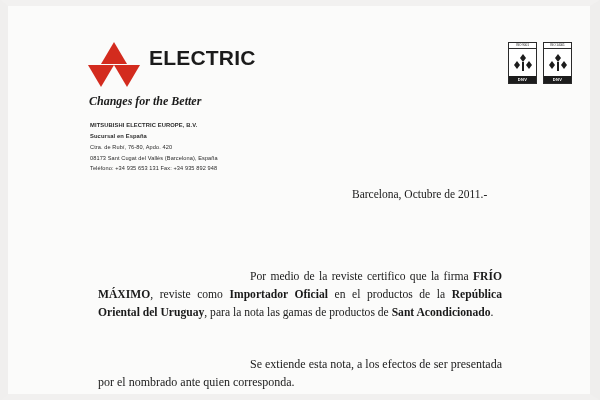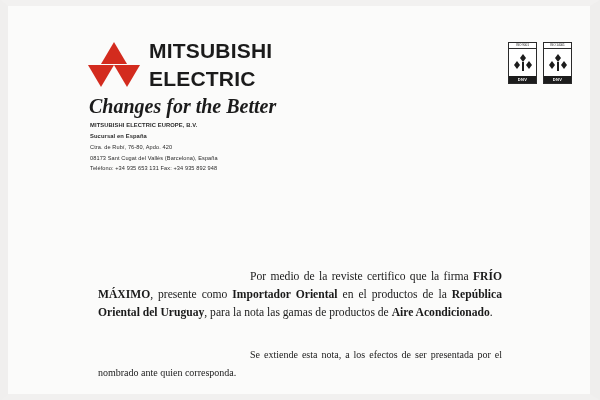--- a/index.html
+++ b/index.html
@@ -87,21 +87,21 @@
     font-size: 21px;
     letter-spacing: 0.2px;
     color: #1b1b1b;
     display: block;
   }
   .wordmark .l2 { margin-top: 7px; }
   .tagline {
     font-family: "Liberation Serif", serif;
     font-style: italic;
     font-weight: bold;
-    font-size: 20px;
+    font-size: 12px;
     color: #1b1b1b;
     margin-top: 6px;
     margin-left: 1px;
     white-space: nowrap;
   }
 
   
   .company {
     position: absolute;
     left: 90px;
@@ -186,43 +186,42 @@
     top: 256px;
     width: 404px;
     font-size: 11.6px;
     line-height: 18px;
     text-align: justify;
     text-indent: 152px;
   }
   .body-2 {
     position: absolute;
     left: 98px;
-    top: 336px;
+    top: 343px;
     width: 404px;
-    font-size: 10px;
+    font-size: 12px;
     line-height: 18px;
     text-align: justify;
     text-indent: 152px;
   }
   .b { font-weight: bold; }
 </style>
 </head>
 <body>
 
 <div id="page">
 
   <div class="logo-block">
     <div class="logo-row">
       <span class="mark">
         <i class="top"></i>
           <i class="left"></i>
           <i class="right"></i>
       </span>
       <span class="wordmark">
-        <span class="l1">MITSUBISHI</span>
         <span class="l2">ELECTRIC</span>
       </span>
     </div>
     <div class="tagline">Changes for the Better</div>
   </div>
 
   <div class="company">
     <span class="bold">MITSUBISHI ELECTRIC EUROPE, B.V.</span>
     <span class="bold">Sucursal en España</span>
     <span class="line">Ctra. de Rubí, 76-80, Apdo. 420</span>
@@ -250,18 +249,19 @@
           <path d="M10 2 L13 6 L10 10 L7 6 Z" fill="#1c1c1c"></path>
           <path d="M4 9 L7 13 L4 17 L1 13 Z" fill="#1c1c1c"></path>
           <path d="M16 9 L19 13 L16 17 L13 13 Z" fill="#1c1c1c"></path>
           <rect x="9" y="10" width="2" height="9" fill="#1c1c1c"></rect>
         </svg>
       </div>
       <div class="foot">DNV</div>
     </div>
   </div>
 
-
-  <p class="body-1"><span>Por medio de la reviste certifico que la firma </span><span class="b">FRÍO MÁXIMO</span><span>, presente como </span><span class="b">Importador Oriental</span><span> en el productos de la </span><span class="b">República Oriental del Uruguay</span><span>, para la nota las gamas de productos de </span><span class="b">Aire Acondicionado</span><span>.</span></p>
+  <div class="date">Barcelona, Octubre de 2011.-</div>
+
+  <p class="body-1"><span>Por medio de la reviste certifico que la firma </span><span class="b">FRÍO MÁXIMO</span><span>, reviste como </span><span class="b">Importador Oficial</span><span> en el productos de la </span><span class="b">República Oriental del Uruguay</span><span>, para la nota las gamas de productos de </span><span class="b">Sant Acondicionado</span><span>.</span></p>
 
   <p class="body-2">Se extiende esta nota, a los efectos de ser presentada por el nombrado ante quien corresponda.</p>
 
 </div>
 
 </body></html>

